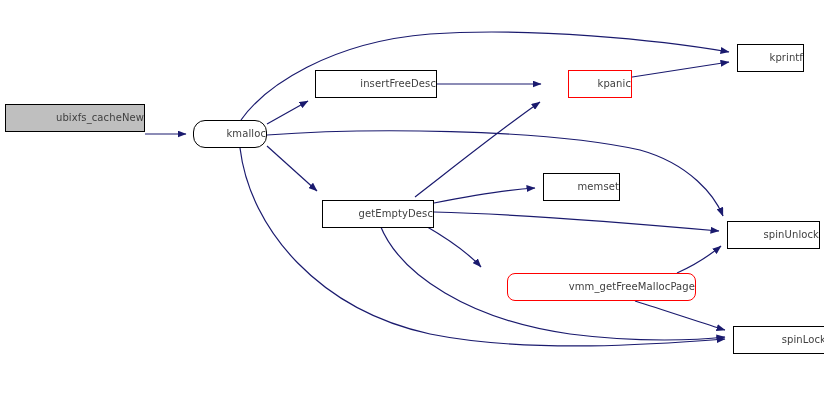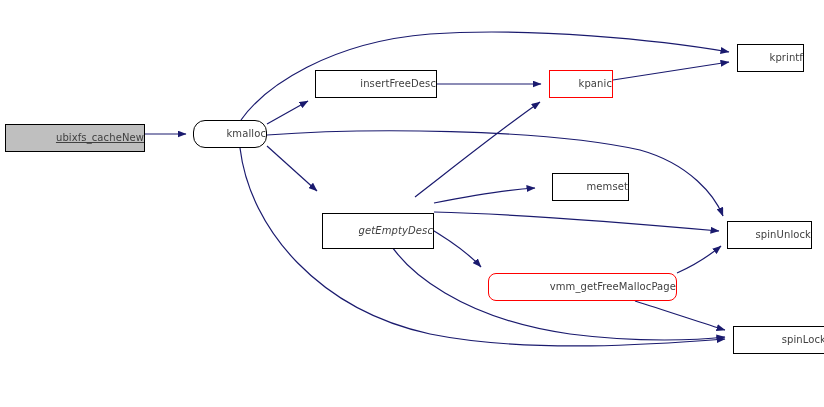--- a/index.html
+++ b/index.html
@@ -36,20 +36,21 @@
     white-space: nowrap;
     letter-spacing: 0.1px;
     z-index: 5;
   }
   .node.root {
     background: #bfbfbf;
     border: 1px solid #000000;
   }
   .node.highlight {
     border: 1px solid #ff0000;
+    margin-left: 19px;
   }
   .node-label {
     pointer-events: none;
   }
 </style>
 </head>
 <body>
 
 <div id="graph-root">
 
@@ -72,42 +73,42 @@
         <path d="M434,203 C470,196 505,190 535,188" marker-end="url(#arrowhead)" stroke="#1a1a6e"></path>
         <path d="M434,212 C520,214 640,224 719,231" marker-end="url(#arrowhead)" stroke="#1a1a6e"></path>
         <path d="M424,225 C450,240 470,255 481,267" marker-end="url(#arrowhead)" stroke="#1a1a6e"></path>
         <path d="M380,225 C400,275 470,320 570,334 C640,343 700,340 725,337" marker-end="url(#arrowhead)" stroke="#1a1a6e"></path>
         <path d="M677,273 C695,265 710,255 721,246" marker-end="url(#arrowhead)" stroke="#1a1a6e"></path>
         <path d="M635,301 C670,312 705,324 725,330" marker-end="url(#arrowhead)" stroke="#1a1a6e"></path>
       </g>
   </svg>
 
   <div id="node-group">
-      <div class="node root" style="left: 5px; top: 124px; width: 140px; height: 28px; text-decoration: underline;">
+      <div class="node root" style="left: 5px; top: 104px; width: 140px; height: 28px;">
         <span class="node-label">ubixfs_cacheNew</span>
       </div>
       <div class="node" style="left: 193px; top: 120px; width: 74px; height: 28px; border-radius: 12px;">
         <span class="node-label">kmalloc</span>
       </div>
       <div class="node" style="left: 315px; top: 70px; width: 122px; height: 28px; padding-left: 21px;">
         <span class="node-label">insertFreeDesc</span>
       </div>
       <div class="node highlight" style="left: 549px; top: 70px; width: 64px; height: 28px;">
         <span class="node-label">kpanic</span>
       </div>
       <div class="node" style="left: 737px; top: 44px; width: 67px; height: 28px;">
         <span class="node-label">kprintf</span>
       </div>
-      <div class="node" style="left: 322px; top: 213px; width: 112px; height: 36px; font-style: italic;">
+      <div class="node" style="left: 322px; top: 200px; width: 112px; height: 28px;">
         <span class="node-label">getEmptyDesc</span>
       </div>
-      <div class="node" style="left: 543px; top: 173px; width: 77px; height: 28px; margin-left: 9px;">
+      <div class="node" style="left: 543px; top: 173px; width: 77px; height: 28px;">
         <span class="node-label">memset</span>
       </div>
-      <div class="node" style="left: 727px; top: 221px; width: 85px; height: 28px; padding-left: 20px;">
+      <div class="node" style="left: 727px; top: 221px; width: 93px; height: 28px; padding-left: 20px;">
         <span class="node-label">spinUnlock</span>
       </div>
       <div class="node highlight" style="left: 488px; top: 273px; width: 189px; height: 28px; border-radius: 8px;">
         <span class="node-label">vmm_getFreeMallocPage</span>
       </div>
       <div class="node" style="left: 733px; top: 326px; width: 94px; height: 28px;">
         <span class="node-label">spinLock</span>
       </div>
     </div>
 

